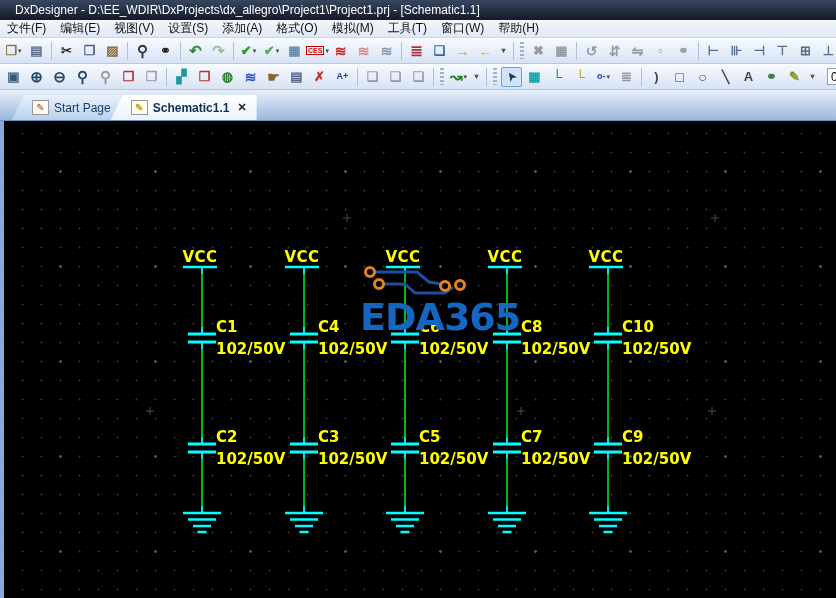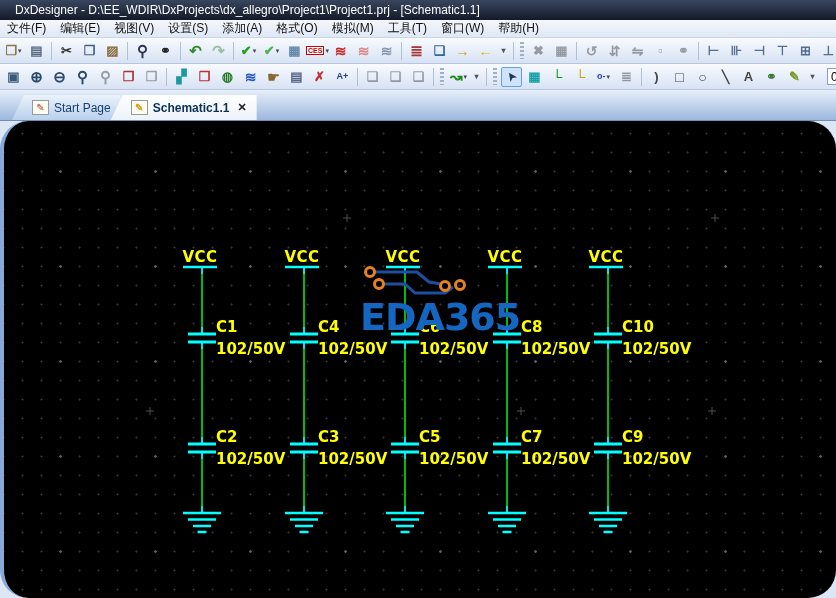--- a/index.html
+++ b/index.html
@@ -44,21 +44,21 @@
            display:inline-flex;align-items:center;justify-content:center;font-size:10px;line-height:1;}
   .close-x{margin-left:8px;font-size:11px;font-weight:bold;color:#222;}
 
   
   .canvas{position:absolute;top:121px;left:0;width:836px;height:477px;box-sizing:border-box;
           background-color:#000;border-left:4px solid #86a9d7;
           background-image:
             radial-gradient(circle,#5a5a5a 1px,rgba(0,0,0,0) 1.6px),
             radial-gradient(circle,#333 0.8px,rgba(0,0,0,0) 1.3px);
           background-size:95px 95px,19px 19px;
-          background-position:9px 3px,9px 3px;border-radius:28px;}
+          background-position:9px 3px,9px 3px;}
   .canvas svg{position:absolute;top:0;left:0;}
   text{font-family:"DejaVu Sans",sans-serif;}
 </style>
 </head>
 <body>
 
 <div id="app">
 
   <div class="titlebar">
     <span>DxDesigner - D:\EE_WDIR\DxProjects\dx_allegro\Project1\Project1.prj - [Schematic1.1]</span>

